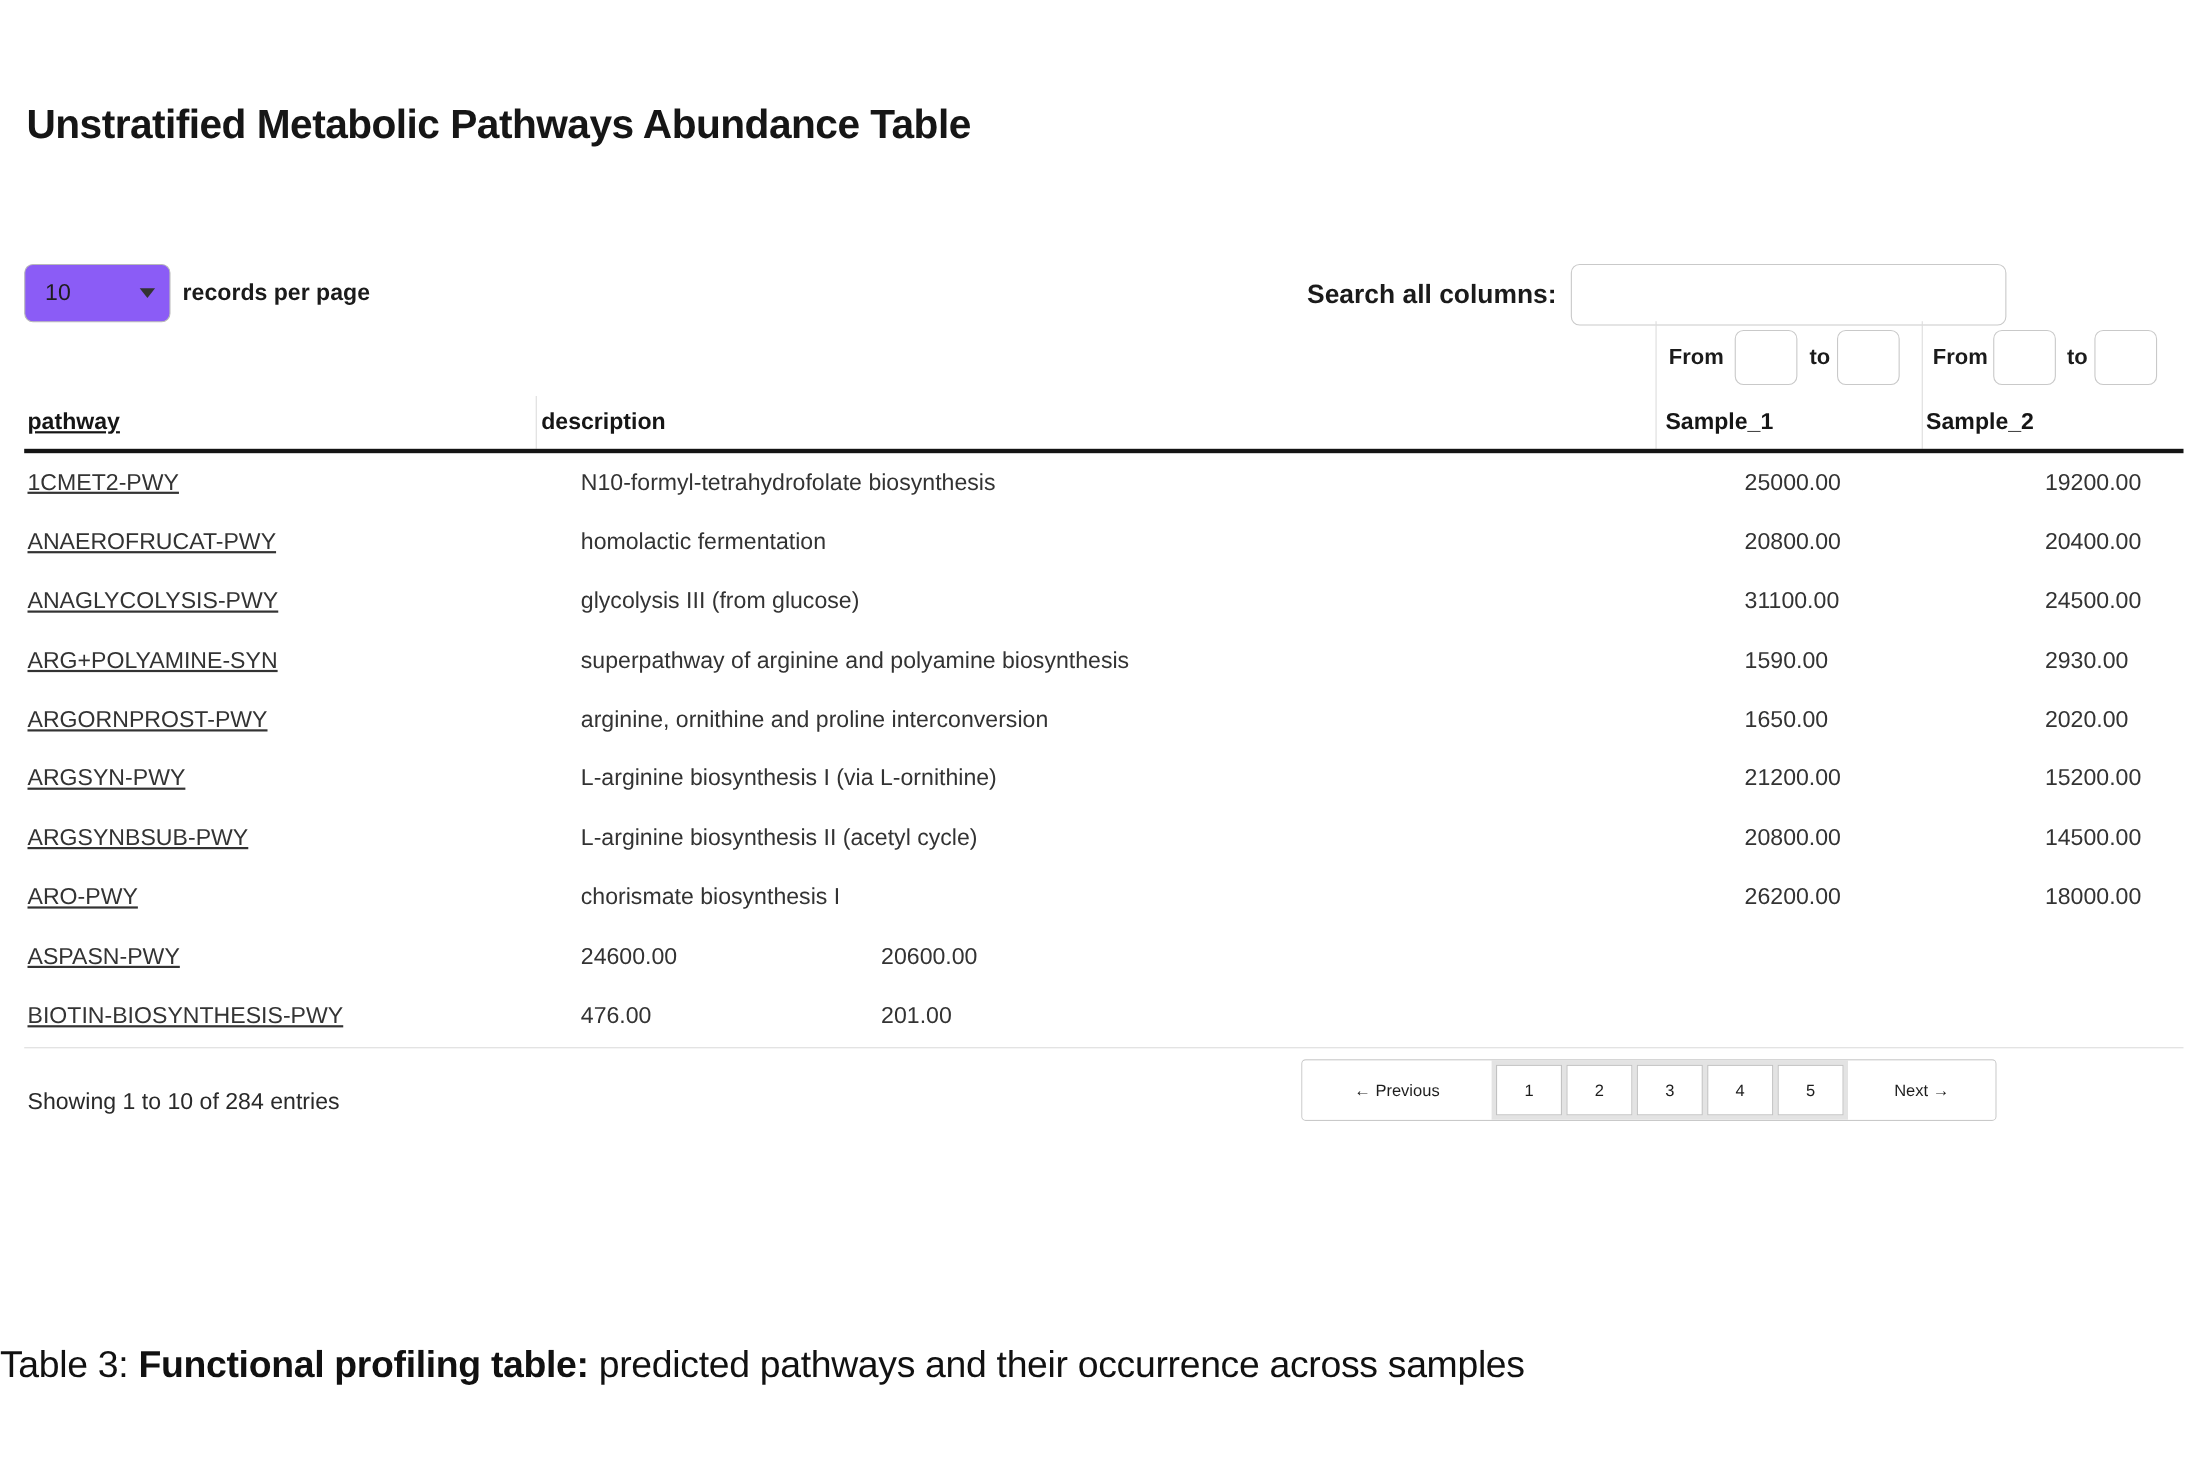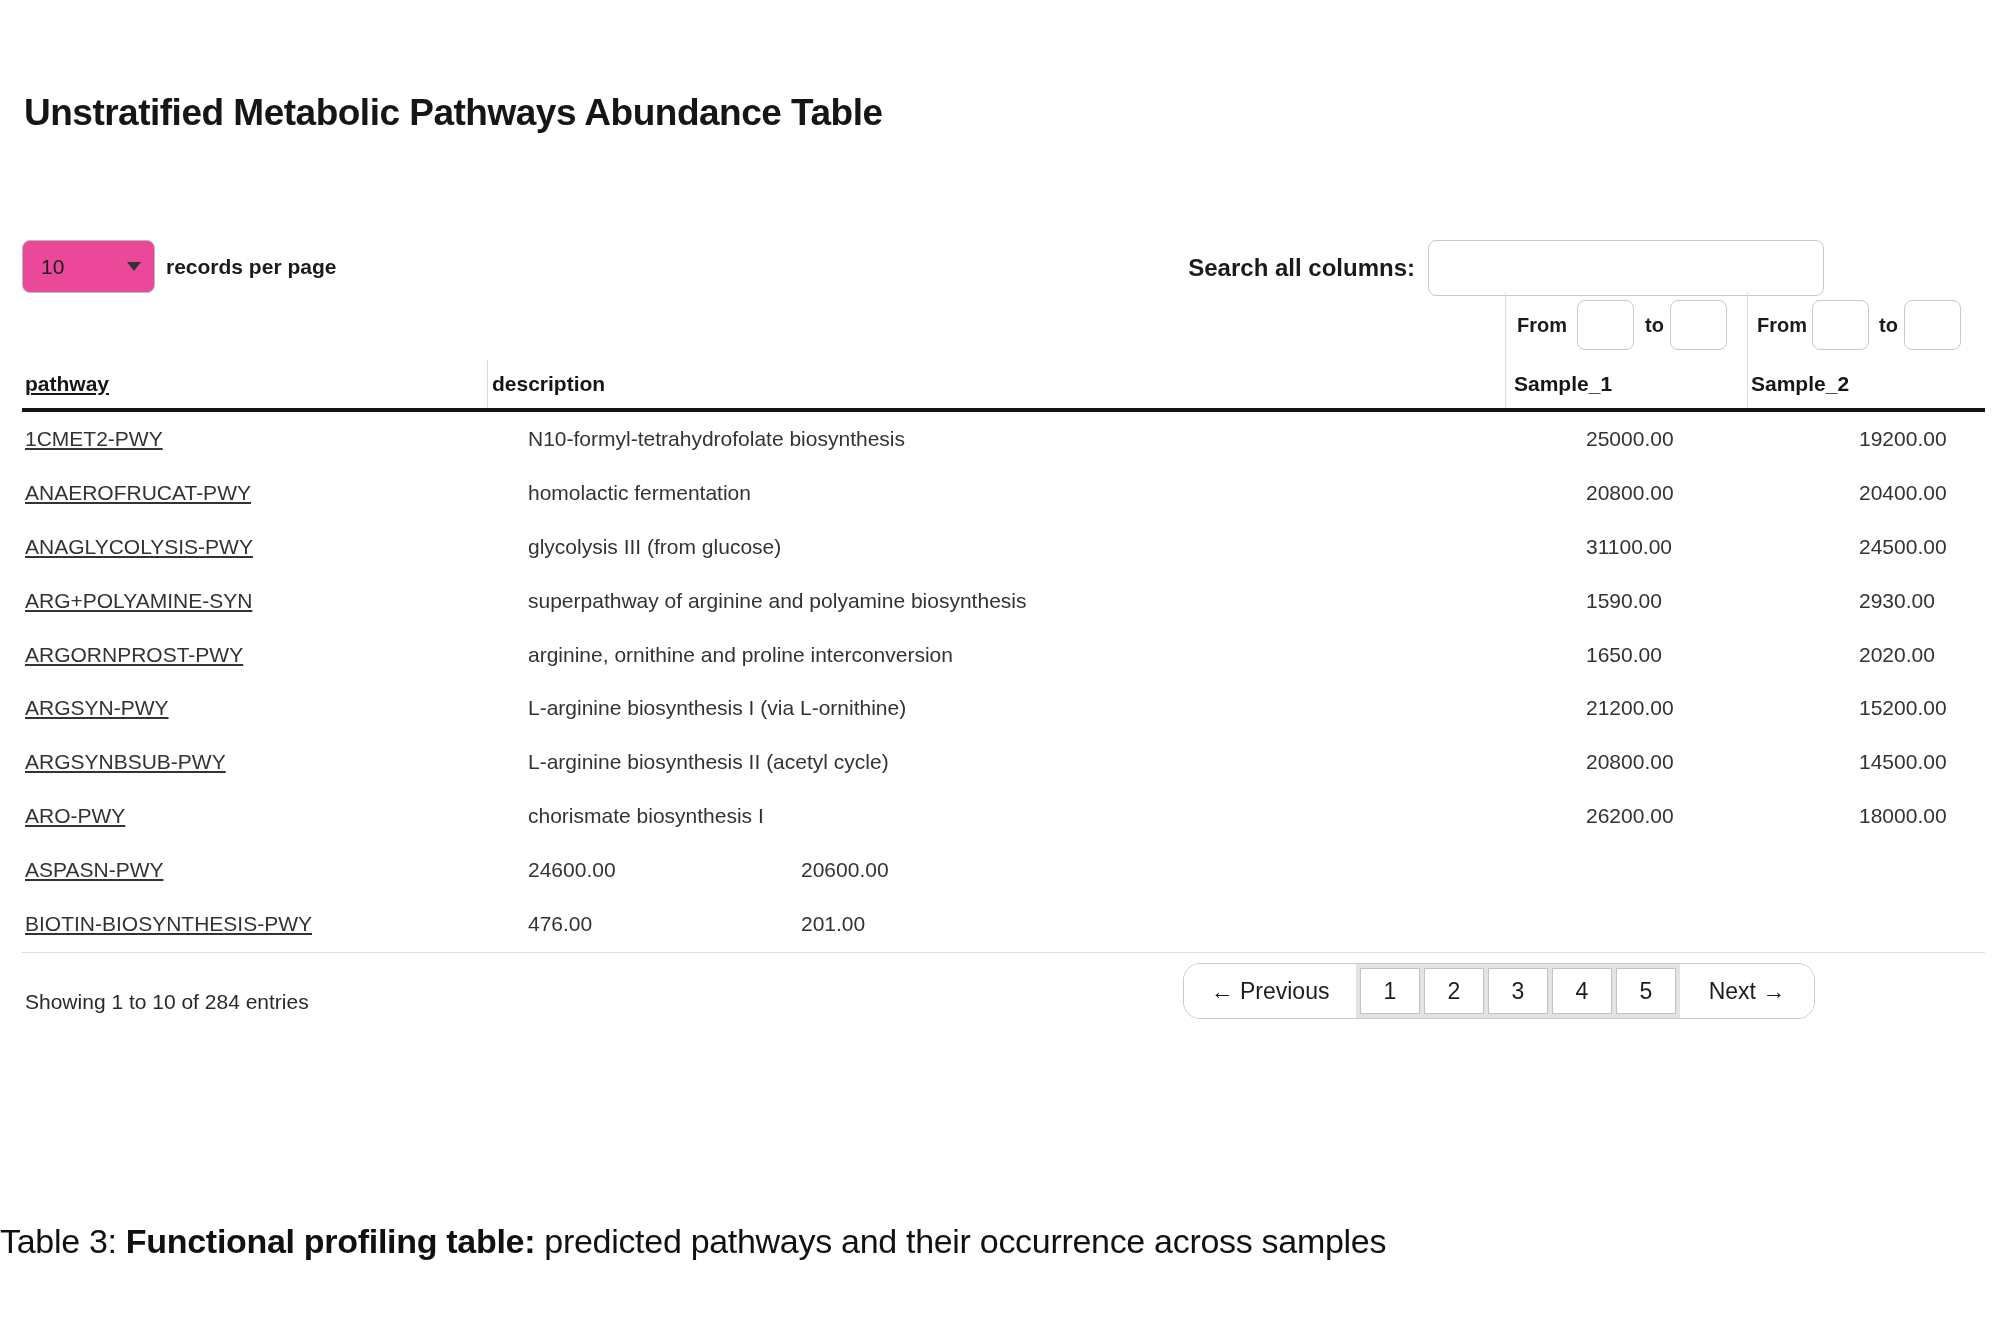--- a/index.html
+++ b/index.html
@@ -5,21 +5,21 @@
   html,body{margin:0;padding:0;background:#fff;}
   .page{position:relative;width:2000px;height:1334px;background:#fff;overflow:hidden;
         font-family:"Liberation Sans", sans-serif;color:#222;}
   .abs{position:absolute;}
 
   
   .title{left:24px;top:92px;font-size:37px;font-weight:bold;color:#161616;letter-spacing:-0.5px;}
 
   
   .len-select{left:22px;top:240px;width:133px;height:53px;border:1px solid #b9b9b9;border-radius:8px;
-              background:#ec4899;display:flex;align-items:center;box-sizing:border-box;}
+              background:#8b5cf6;display:flex;align-items:center;box-sizing:border-box;}
   .len-select .val{padding-left:18px;font-size:21px;color:#1d1d1d;flex:1;}
   .caret{width:0;height:0;border-left:7px solid transparent;border-right:7px solid transparent;
          border-top:9px solid #333;margin-right:13px;}
   .len-label{left:166px;top:240px;height:53px;line-height:53px;font-size:21px;font-weight:bold;color:#1b1b1b;}
   .search-label{top:240px;right:585px;height:56px;line-height:56px;font-size:24px;font-weight:bold;color:#1b1b1b;}
   .search-input{left:1428px;top:240px;width:396px;height:56px;border:1px solid #c9c9c9;border-radius:8px;
                 box-sizing:border-box;font-size:21px;padding:0 14px;outline:none;background:#fff;}
 
   
   .flt-label{top:300px;height:50px;line-height:50px;font-size:20px;font-weight:bold;color:#1b1b1b;}
@@ -37,21 +37,21 @@
   .rows{left:22px;top:412px;width:1963px;display:flex;flex-direction:column;}
   .trow{height:53.9px;display:flex;align-items:center;font-size:21px;color:#333;gap:36px;}
   .c1{width:470px;padding-left:3px;box-sizing:border-box;text-decoration:underline;}
   .c2{width:1022px;}
   .c3{width:237px;}
   .c4{flex:1;}
 
   
   .info{left:25px;top:990px;font-size:21px;color:#2a2a2a;}
   .pager{left:1183px;top:963px;height:54px;display:flex;align-items:stretch;border:1px solid #c9c9c9;
-         border-radius:17px;background:#fff;overflow:hidden;font-size:23px;color:#1d1d1d;}
+         border-radius:4px;background:#fff;overflow:hidden;font-size:15px;color:#1d1d1d;}
   .pg-prev,.pg-next{display:flex;align-items:center;justify-content:center;background:#fff;cursor:pointer;}
   .pg-prev{width:172px;}
   .pg-next{width:134px;}
   .pg-nums{background:#e3e3e3;display:flex;align-items:center;padding:0 2px;}
   .pg-num{width:60px;height:46px;margin:0 2px;background:#fff;border:1px solid #c2c2c2;
           display:flex;align-items:center;justify-content:center;box-sizing:border-box;cursor:pointer;}
 
   
   .caption{left:0px;top:1222px;font-size:34px;color:#111;letter-spacing:-0.3px;}
   .caption b{font-weight:bold;}

